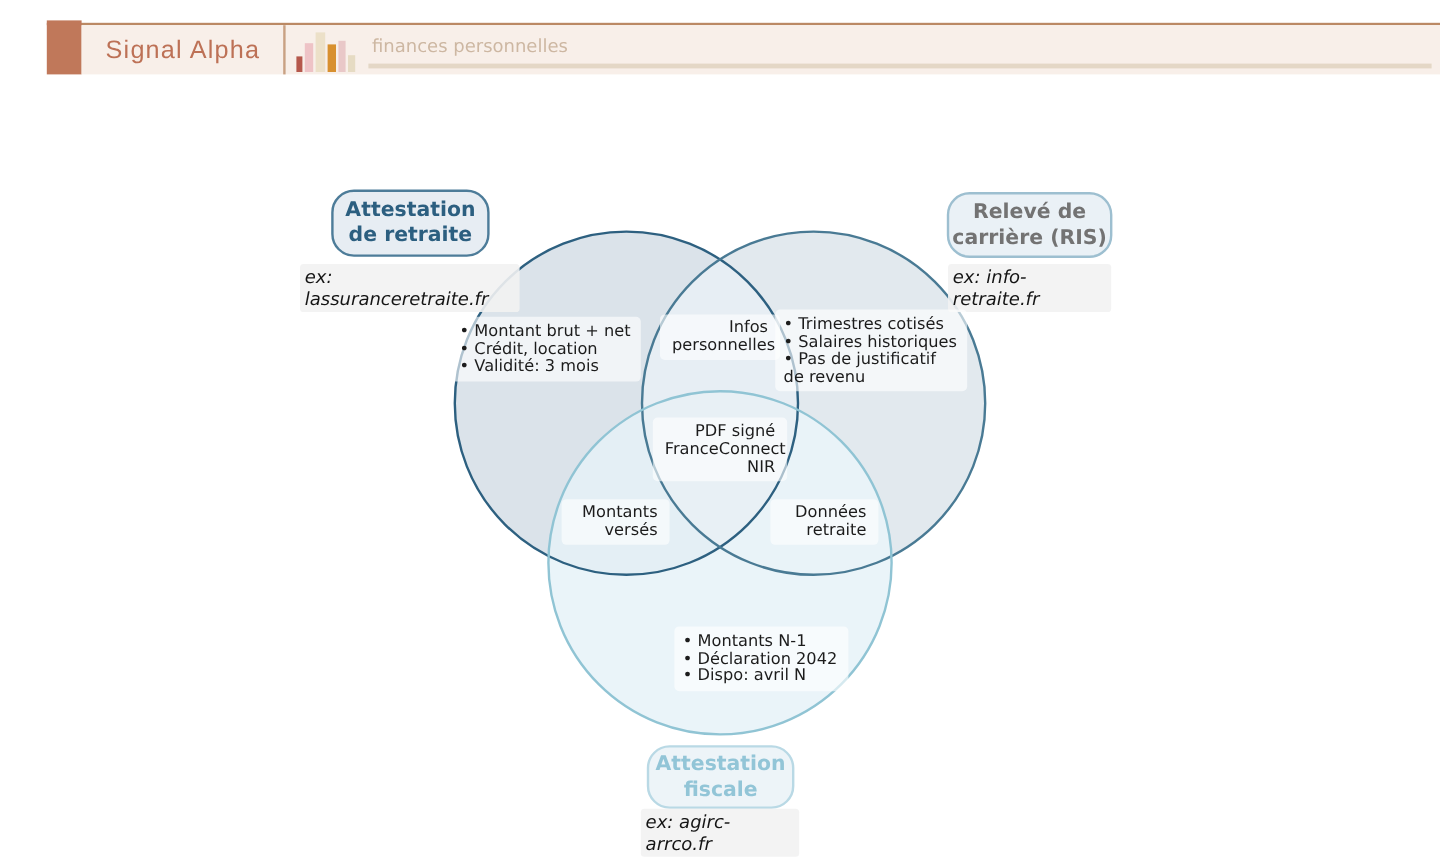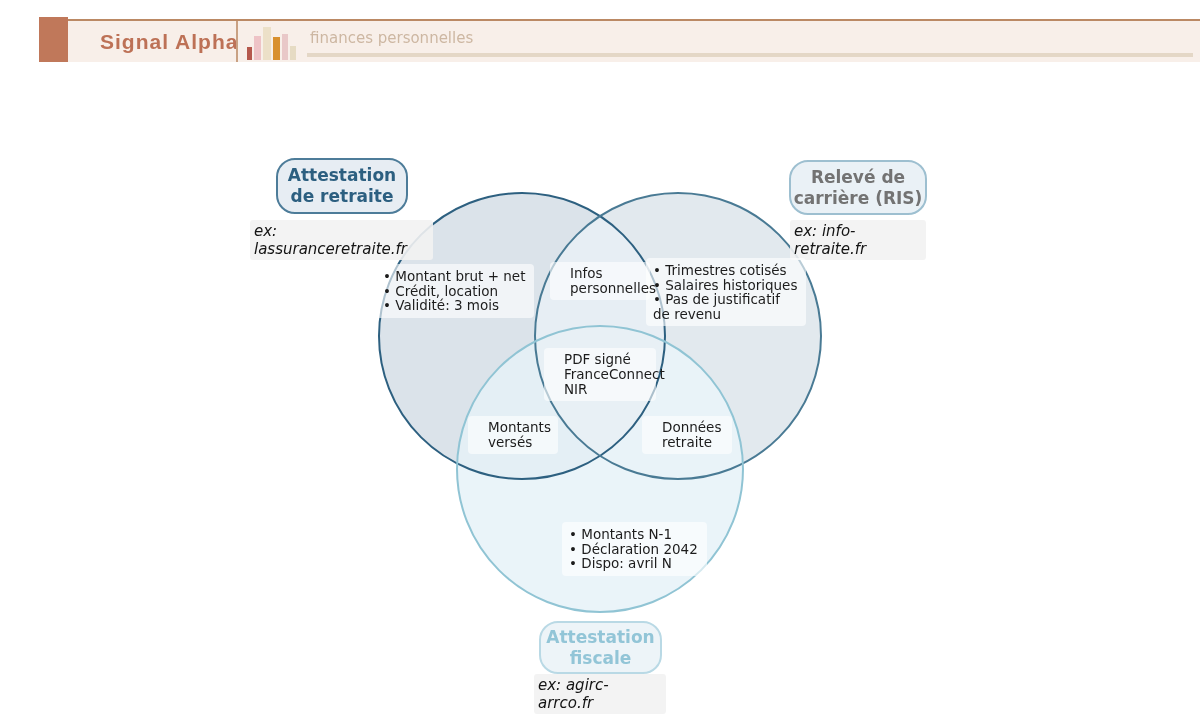--- a/index.html
+++ b/index.html
@@ -5,22 +5,22 @@
   * { margin:0; padding:0; box-sizing:border-box; }
   html,body { width:1200px; height:721px; background:#ffffff; overflow:hidden;
               font-family:"DejaVu Sans","Liberation Sans",sans-serif; }
   .abs { position:absolute; }
 
   
   #topline   { left:39px; top:19px; width:1161px; height:2px; background:#bb8964; }
   #accent-sq { left:39px; top:17px; width:29px; height:45px; background:#c0785a; }
   #header-bg { left:68px; top:21px; width:1132px; height:41px; background:#f8efe9; }
   #brand     { left:88px; top:21px; width:160px; height:33px; line-height:41px;
-               font-family:"Liberation Sans",sans-serif; font-weight:bold; font-size:21px;
-               letter-spacing:1px; color:#bd7156;margin-left:12px; }
+               font-family:"Liberation Sans",sans-serif; font-weight:normal; font-size:21px;
+               letter-spacing:1px; color:#bd7156; }
   #divider   { left:236px; top:21px; width:2px; height:41px; background:#c9a183; }
   #logo      { left:245px; top:24px; width:55px; height:37px; }
   #logo .bar { position:absolute; bottom:1px; }
   #search    { left:307px; top:21px; width:886px; height:41px; cursor:text; }
   #search-text { position:absolute; left:3px; top:8px; font-size:15px; color:#cdb7a2; }
   #search-underline { position:absolute; left:0; top:32px; width:886px; height:4px; background:#e4d7c6; }
 
   
   #venn-svg { left:0; top:0; }
 
@@ -43,22 +43,22 @@
 
   
   .note { background:rgba(255,255,255,0.62); border-radius:4px; padding:5px 9px 5px 7px;
           font-size:13.5px; line-height:14.6px; color:#1c1c1c; }
   .note .li::before { content:"• "; }
   #list-left   { left:376px; top:264px; }
   #list-right  { left:646px; top:258px; }
   #list-bottom { left:562px; top:522px; }
 
   
-  .region { background:rgba(255,255,255,0.6); border-radius:4px; padding:4px 20px;
-            font-size:13.5px; line-height:15px; color:#1c1c1c; text-align:left; }
+  .region { background:rgba(255,255,255,0.6); border-radius:4px; padding:4px 10px;
+            font-size:13.5px; line-height:15px; color:#1c1c1c; text-align:right; }
   #region-lr     { left:550px; top:262px; width:100px; }
   #region-center { left:544px; top:348px; width:112px; }
   #region-lb     { left:468px; top:416px; width:90px;  }
   #region-rb     { left:642px; top:416px; width:90px;  }
 </style>
 </head>
 <body>
 
 <div class="abs" id="topline"></div>
 <div class="abs" id="accent-sq"></div>

